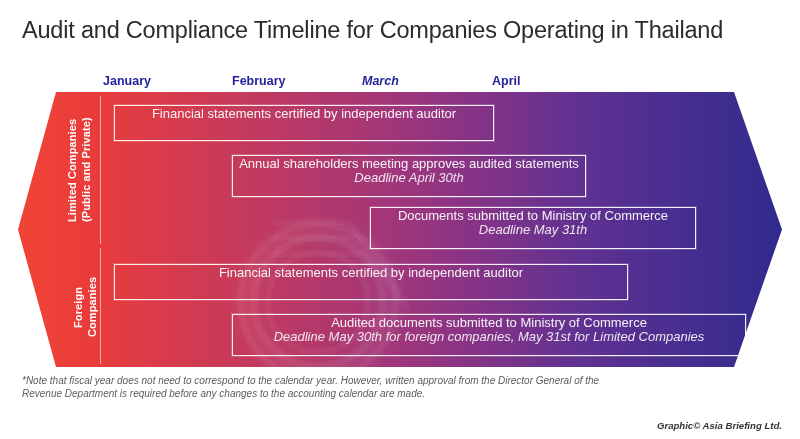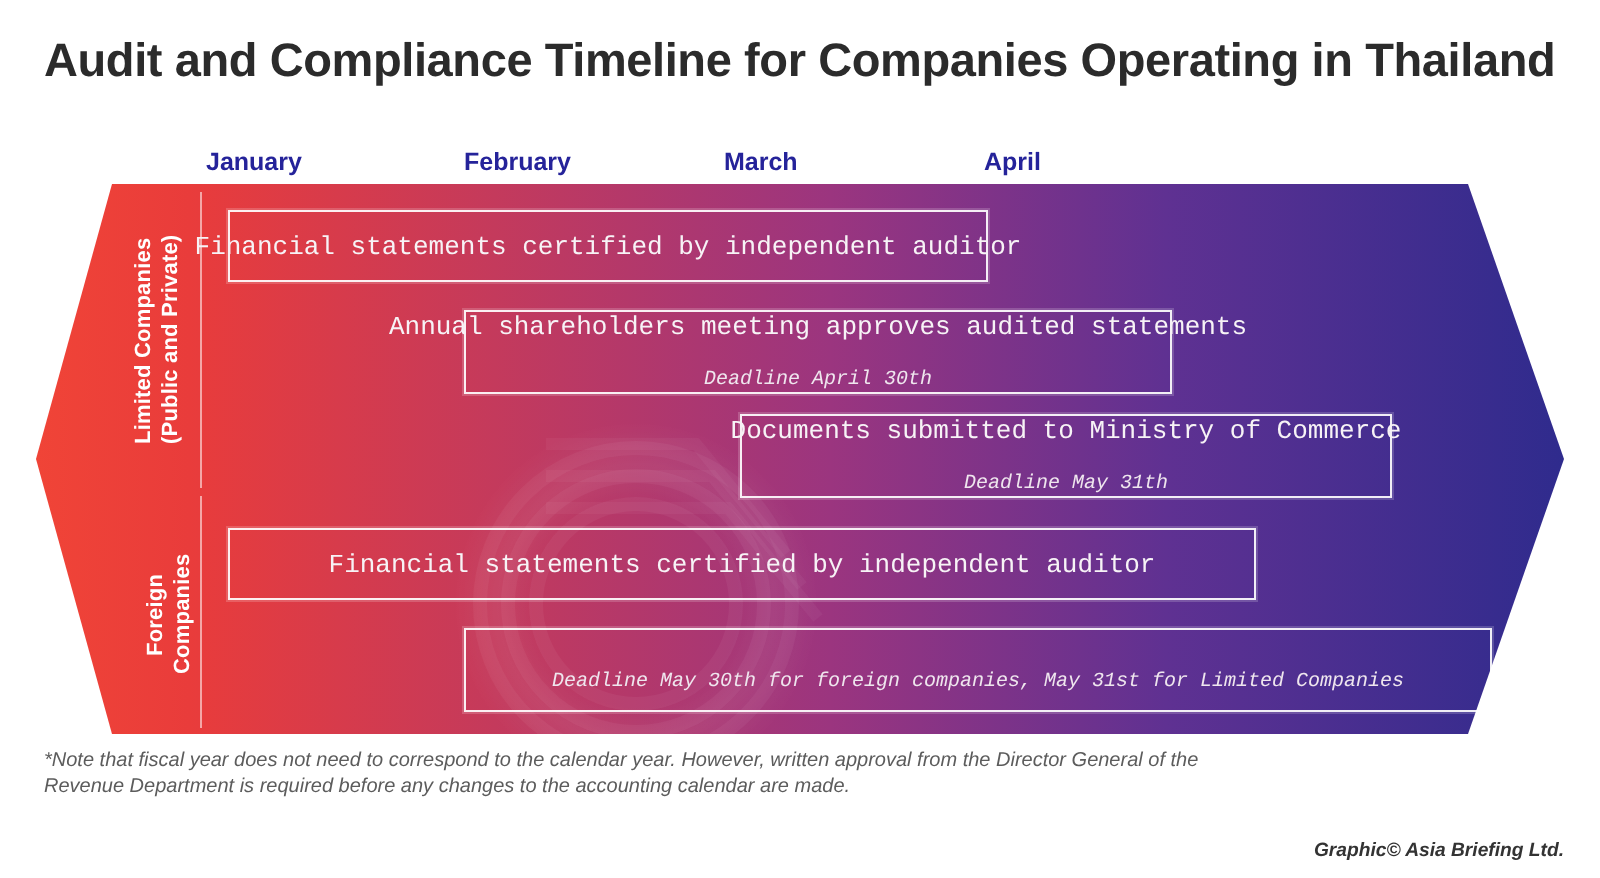--- a/index.html
+++ b/index.html
@@ -16,21 +16,21 @@
   }
 
   #page-title {
     position: absolute;
     left: 22px;
     top: 17px;
     font-size: 23.5px;
     color: #2b2b2b;
     letter-spacing: -0.2px;
     white-space: nowrap;
-    font-weight: 700;
+    font-weight: 400;
   }
 
   
   #month-axis {
     position: absolute;
     left: 0;
     top: 74px;
     width: 728px;
     height: 18px;
     padding-left: 44px;
@@ -99,38 +99,37 @@
   }
 
   
   .task-bar {
     position: absolute;
     border: 1px solid rgba(255,255,255,0.92);
     box-sizing: border-box;
     display: flex;
     flex-direction: column;
     align-items: center;
-    justify-content: center;
+    justify-content: flex-start;
     padding: 0 14px;
     box-shadow: 0 0 0 1px rgba(255,255,255,0.18);
-    font-family: Liberation Mono, monospace;
   }
   .task-title {
     color: #f7f3f6;
     font-size: 13px;
     line-height: 15px;
     white-space: nowrap;
   }
   .task-deadline {
     color: #efe6ee;
-    font-size: 10px;
+    font-size: 13px;
     font-style: italic;
     line-height: 12px;
     white-space: nowrap;
-    margin-top: 14px;
+    margin-top: 1px;
   }
 
   
   #footnote {
     position: absolute;
     left: 22px;
     top: 374px;
     width: 600px;
     font-size: 10px;
     font-style: italic;
@@ -150,21 +149,21 @@
   }
 </style>
 </head>
 <body>
 
 <div id="page-title">Audit and Compliance Timeline for Companies Operating in Thailand</div>
 
 <div id="month-axis">
     <div class="month-label" style="left: 103px;">January</div>
     <div class="month-label" style="left: 232px;">February</div>
-    <div class="month-label" style="left: 362px;">March</div>
+    <div class="month-label" style="left: 362px; font-style: italic;">March</div>
     <div class="month-label" style="left: 492px;">April</div>
     <div class="month-label" style="left: 612px; margin-top: 19px;">May</div>
   </div>
 
 <div id="timeline-banner">
 
   <svg id="banner-shape" viewBox="0 0 764 275" preserveAspectRatio="none">
     <defs>
       <linearGradient id="bannerGrad" x1="0" y1="0" x2="1" y2="0">
         <stop offset="0" stop-color="#f04437"></stop>
@@ -215,20 +214,21 @@
         <div class="task-deadline">Deadline April 30th</div>
       </div>
       <div class="task-bar" style="left: 352px; top: 115px; width: 326px; height: 42px;">
         <div class="task-title">Documents submitted to Ministry of Commerce</div>
         <div class="task-deadline">Deadline May 31th</div>
       </div>
       <div class="task-bar" style="left: 96px; top: 172px; width: 514px; height: 36px;">
         <div class="task-title">Financial statements certified by independent auditor</div>
       </div>
       <div class="task-bar" style="left: 214px; top: 222px; width: 514px; height: 42px;">
+        <div class="task-title">Audited documents submitted to Ministry of Commerce</div>
         <div class="task-deadline">Deadline May 30th for foreign companies, May 31st for Limited Companies</div>
       </div>
     </div>
 </div>
 
 <div id="footnote">*Note that fiscal year does not need to correspond to the calendar year. However, written approval from the Director General of the Revenue Department is required before any changes to the accounting calendar are made.</div>
 
 <div id="credit">Graphic© Asia Briefing Ltd.</div>
 
 </body></html>

